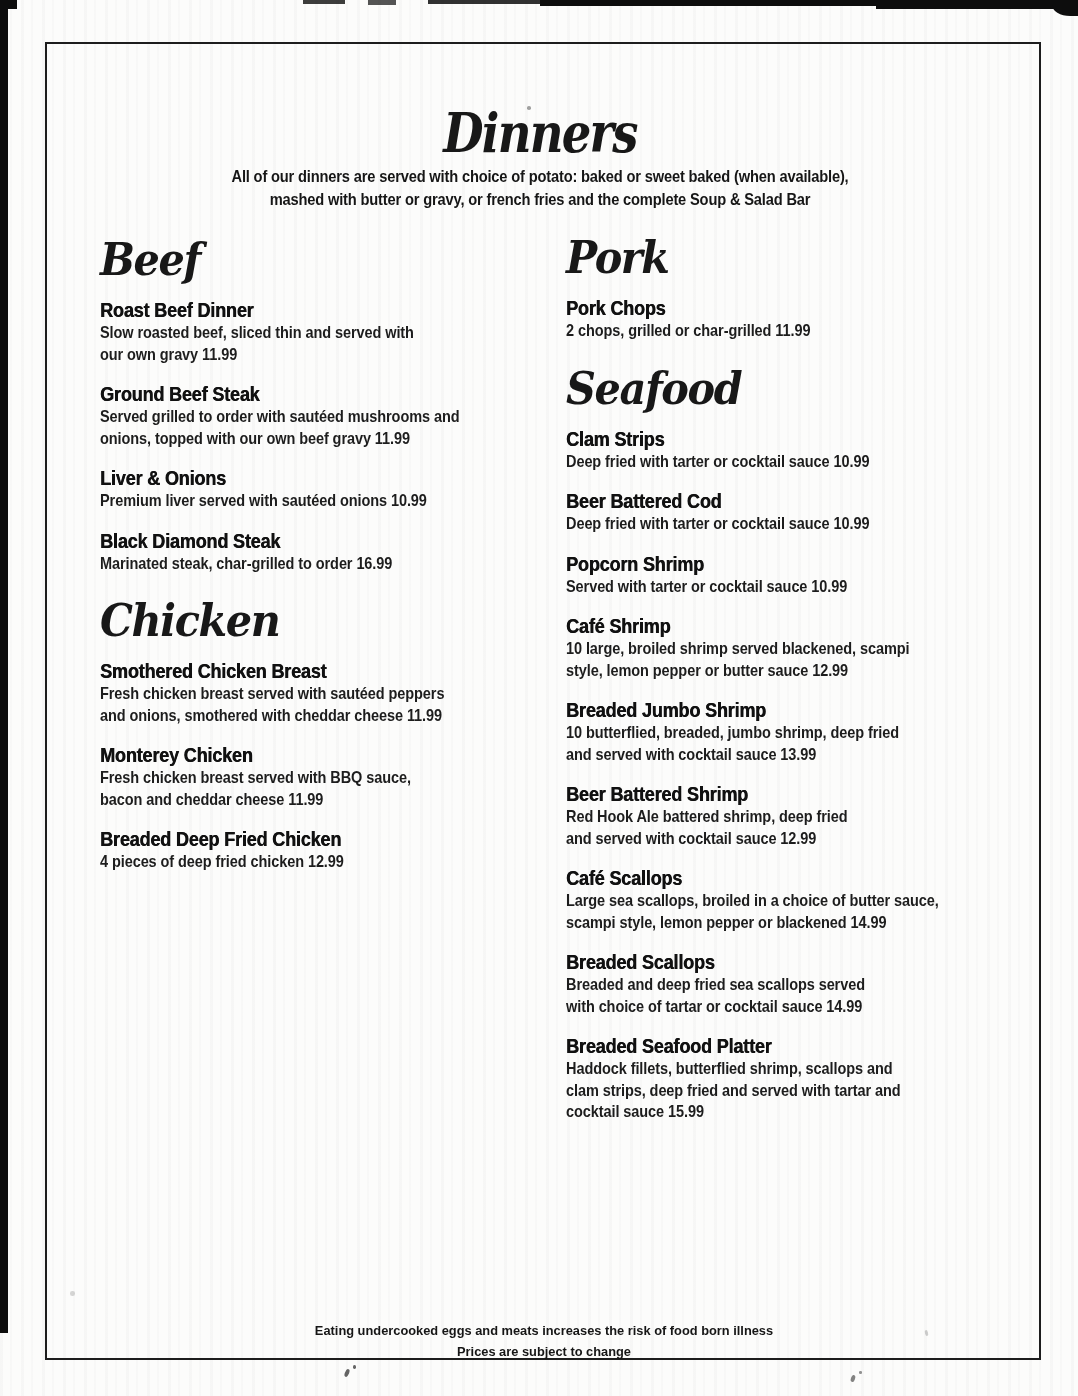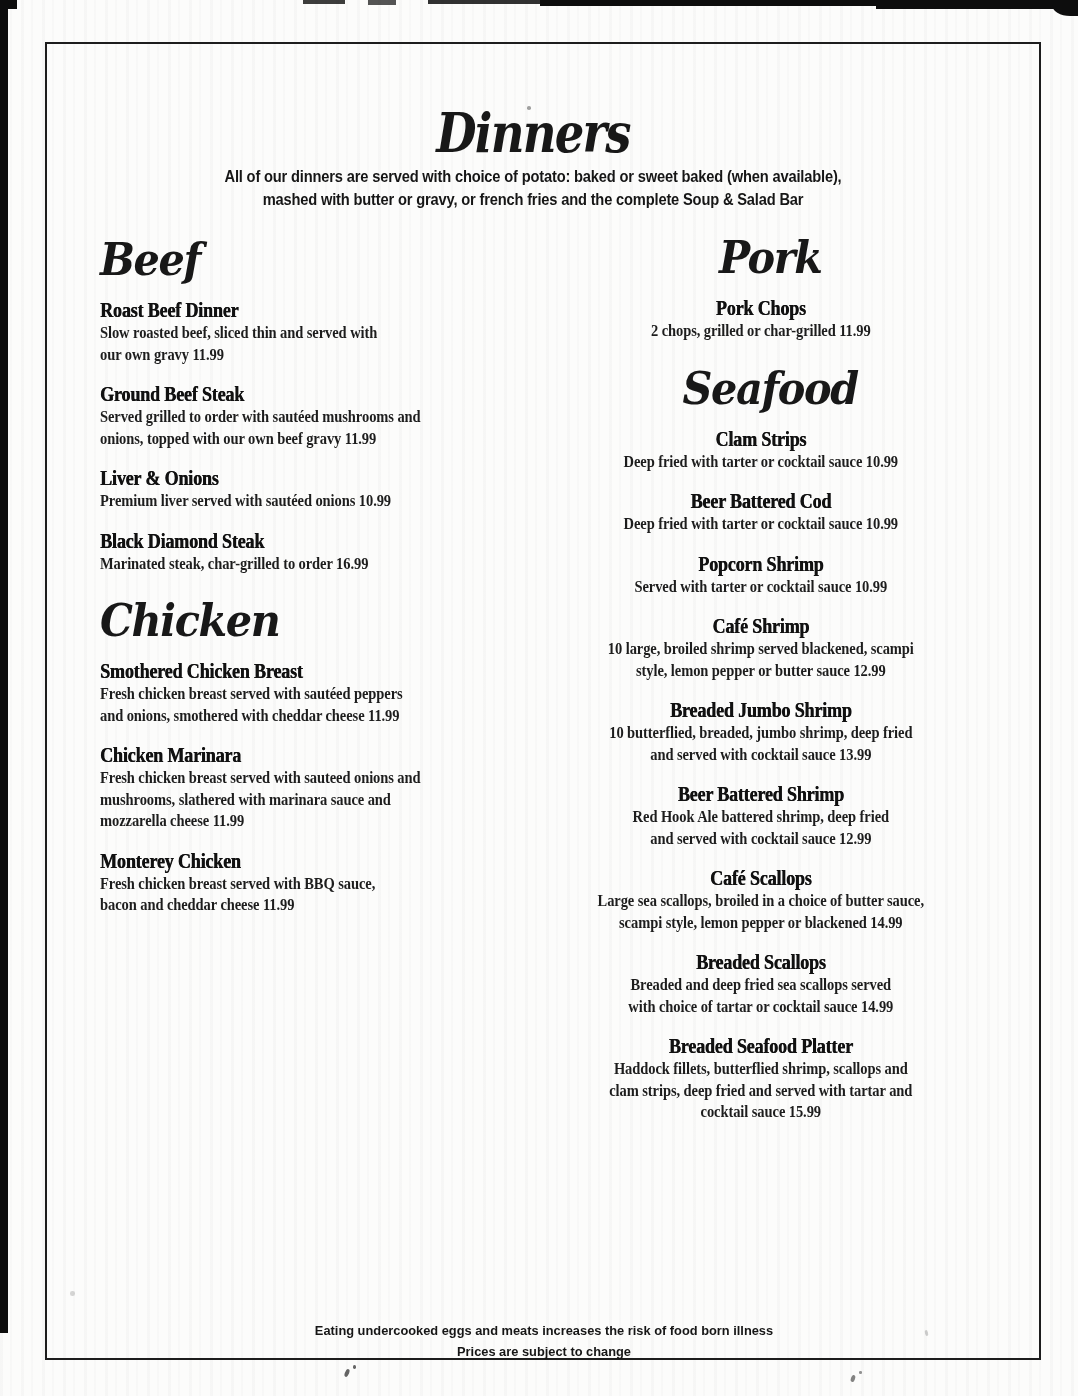--- a/index.html
+++ b/index.html
@@ -28,21 +28,21 @@
   .frame {
     position: absolute;
     left: 45px; top: 42px;
     width: 996px; height: 1318px;
     border: 2.5px solid #1d1d1d;
     box-sizing: border-box;
   }
 
   .header {
     position: absolute;
-    left: 34px; top: 102px; width: 998px;
+    left: 41px; top: 102px; width: 998px;
     text-align: center;
   }
   .page-title {
     font-family: "DejaVu Serif", serif;
     font-style: italic;
     font-weight: bold;
     font-size: 54px;
     line-height: 62px;
     letter-spacing: -2px;
     color: #181818;
@@ -56,37 +56,37 @@
     line-height: 23px;
     letter-spacing: -0.2px;
     white-space: pre-line;
     color: #161616;
     transform: scaleX(0.89);
     transform-origin: 50% 0;
   }
 
   .col { position: absolute; width: 470px; }
   .col-left  { left: 100px; top: 230px; }
-  .col-right { left: 554px; top: 228px; text-align: center; }
+  .col-right { left: 566px; top: 228px; }
 
   .section-heading {
     font-family: "DejaVu Serif", serif;
     font-style: italic;
     font-weight: bold;
     font-size: 45px;
     line-height: 60px;
     letter-spacing: -1.5px;
     color: #181818;
     margin: 0 0 8px 0;
     transform: scaleX(0.92);
     transform-origin: 0 50%;
   }
   .section + .section .section-heading { margin-top: 2px; }
 
-  .menu-item { margin-bottom: 17px; font-family: Liberation Serif, serif; }
+  .menu-item { margin-bottom: 17px; }
   .item-name {
     font-size: 20.5px;
     font-weight: bold;
     line-height: 24px;
     letter-spacing: -0.2px;
     color: #111;
     text-shadow: 0.5px 0 0 currentColor;
     transform: scaleX(0.88);
     transform-origin: 0 0;
     white-space: nowrap;
@@ -185,29 +185,27 @@
   </div>
 
   <div class="section">
     <div class="section-heading">Chicken</div>
     <div class="menu-item">
       <div class="item-name">Smothered Chicken Breast</div>
       <div class="item-desc">Fresh chicken breast served with sautéed peppers
 and onions, smothered with cheddar cheese 11.99</div>
     </div>
     <div class="menu-item">
-      <div class="item-name">Chicken Marinara</div>
-      <div class="item-desc">Fresh chicken breast served with sauteed onions and
-mushrooms, slathered with marinara sauce and
-mozzarella cheese 11.99</div>
-    </div>
-    <div class="menu-item">
       <div class="item-name">Monterey Chicken</div>
       <div class="item-desc">Fresh chicken breast served with BBQ sauce,
 bacon and cheddar cheese 11.99</div>
+    </div>
+    <div class="menu-item">
+      <div class="item-name">Breaded Deep Fried Chicken</div>
+      <div class="item-desc">4 pieces of deep fried chicken 12.99</div>
     </div>
   </div>
 </div>
 
 <div class="col col-right">
   <div class="section">
     <div class="section-heading">Pork</div>
     <div class="menu-item">
       <div class="item-name">Pork Chops</div>
       <div class="item-desc">2 chops, grilled or char-grilled 11.99</div>

